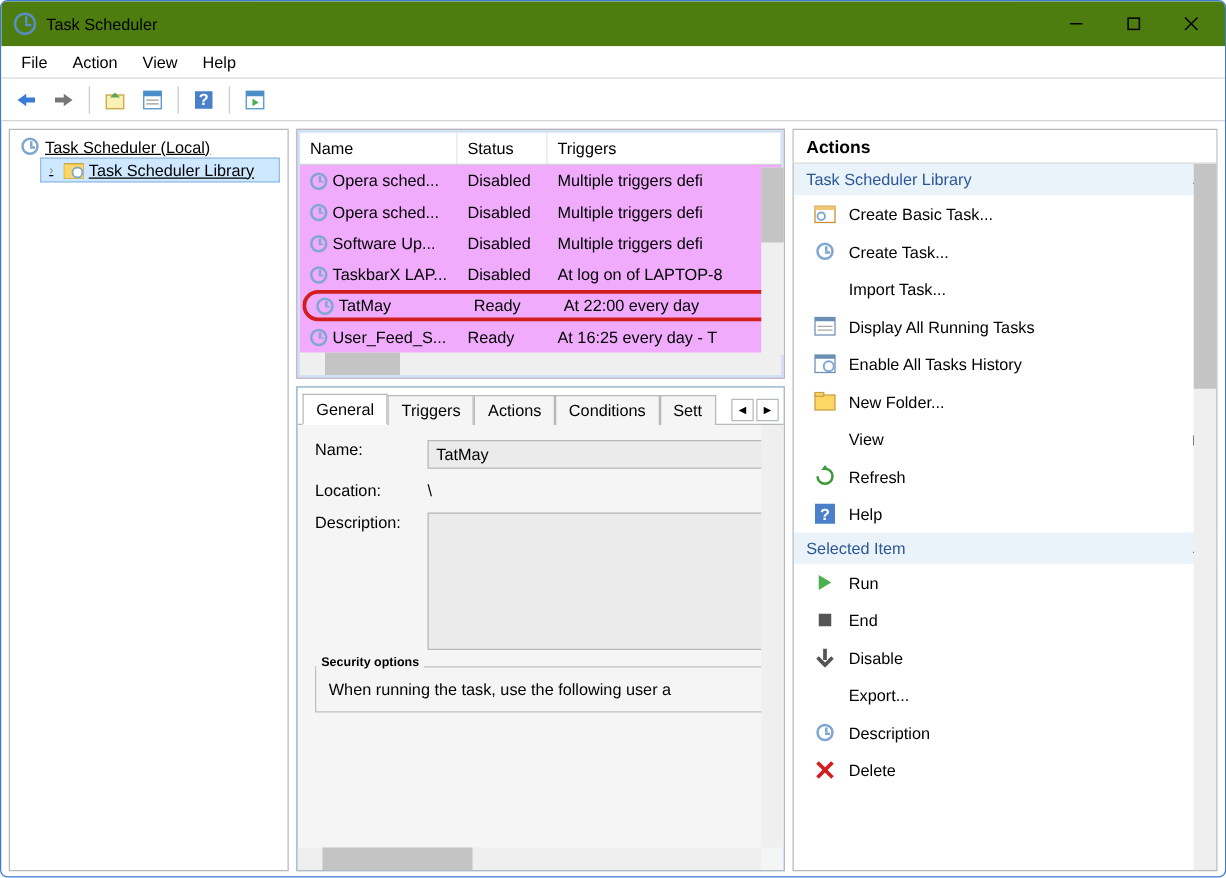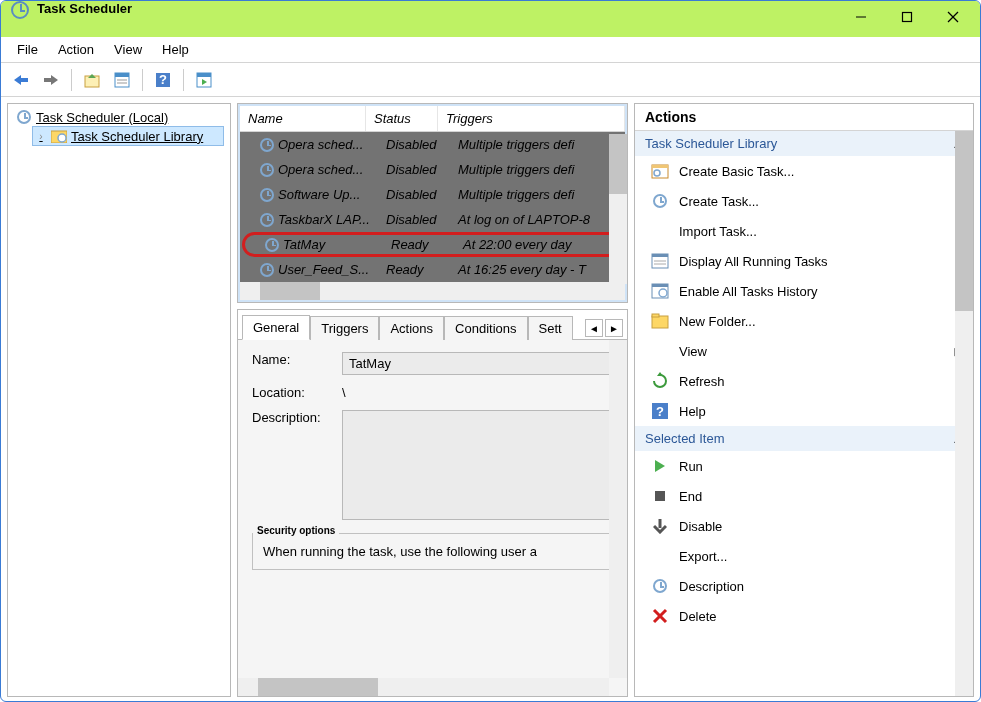--- a/index.html
+++ b/index.html
@@ -1,19 +1,19 @@
 <!DOCTYPE html>
 <html><head>
 <meta charset="utf-8">
 <style>
 * { box-sizing: border-box; margin: 0; padding: 0; font-family: "Segoe UI", Tahoma, sans-serif; font-size: 13px; }
 body { background: #fff; width: 981px; height: 702px; overflow: hidden; border: 1px solid #3a7bd5; border-radius: 6px; }
 
 
-.titlebar { height: 36px; display: flex; align-items: flex-start; padding: 0 4px 0 10px; background: #bef264; font-weight: bold; }
+.titlebar { height: 36px; display: flex; align-items: center; padding: 0 4px 0 10px; background: #4d7c0f; }
 .titlebar .app-icon { width:18px; height:18px; border:2px solid #5a8dc0; border-radius:50%; position:relative; margin-right:8px; }
 .titlebar .app-icon::before { content:""; position:absolute; width:2px; height:6px; background:#5a8dc0; top:1px; left:7px; }
 .titlebar .app-icon::after { content:""; position:absolute; width:5px; height:2px; background:#5a8dc0; top:7px; left:7px; }
 .titlebar .title { flex:1; color:#000; font-size:13px; }
 .win-controls { display:flex; }
 .win-btn { width:46px; height:32px; display:flex; align-items:center; justify-content:center; color:#333; }
 
 
 .menubar { height:26px; display:flex; align-items:center; padding:0 6px; background:#fff; border-bottom:1px solid #d4d4d4;}
 .menubar .item { padding:3px 10px; color:#000; }
@@ -31,28 +31,28 @@
 .pane.actions-wrap { width:340px; display:flex; flex-direction:column; }
 
 
 .tree-row { display:flex; align-items:center; gap:4px; padding:1px 2px; white-space:nowrap;text-decoration:underline; }
 .tree-row .exp { width:12px; color:#888; font-size:10px; display:inline-block; text-align:center;}
 .tree-row.sel { background:#cde8ff; border:1px solid #8fbce8; }
 .tree-row.indent { margin-left:18px; }
 .tree-icon { width:16px; height:16px; display:inline-flex; align-items:center; justify-content:center; }
 
 
-.tasklist { flex:0 0 auto; border:1px solid #b8b8b8; background:#737373; position:relative;font-style:italic; }
+.tasklist { flex:0 0 auto; border:1px solid #b8b8b8; background:#f0abfc; position:relative; }
 .tl-inner { border:2px solid #cfe3f7; }
 .tl-head { display:flex; background:#fff; border-bottom:1px solid #d4d4d4; }
 .tl-head .col { padding:5px 8px; border-right:1px solid #e6e6e6; color:#000; font-size:13px;}
 .tl-rows { max-height:155px; overflow:hidden; position:relative;}
 .tl-row { display:flex; align-items:center; height:25px; }
 .tl-row .cell { padding:2px 8px; white-space:nowrap; overflow:hidden; text-overflow:clip; }
-.tl-row .cell:first-child { display:flex; align-items:center; gap:4px;margin-left:12px;}
+.tl-row .cell:first-child { display:flex; align-items:center; gap:4px;}
 .col-name { width:126px; }
 .col-status { width:72px; }
 .col-trig { flex:1; }
 .tl-row.hl { border:3px solid #d21e1e; border-radius:14px; margin:0 2px; }
 .task-icon { width:14px; height:14px; border:2px solid #7fa7cf; border-radius:50%; position:relative; flex-shrink:0;}
 .task-icon::before { content:""; position:absolute; width:1.5px; height:4px; background:#7fa7cf; top:1px; left:5px; }
 .task-icon::after { content:""; position:absolute; width:4px; height:1.5px; background:#7fa7cf; top:5px; left:5px; }
 .tl-scroll-h { height:18px; background:#efefef; display:flex;}
 .tl-scroll-h .thumb { width:60px; height:100%; background:#c4c4c4; margin-left:20px;}
 .vscroll { position:absolute; right:0; top:30px; bottom:18px; width:18px; background:#efefef;}

